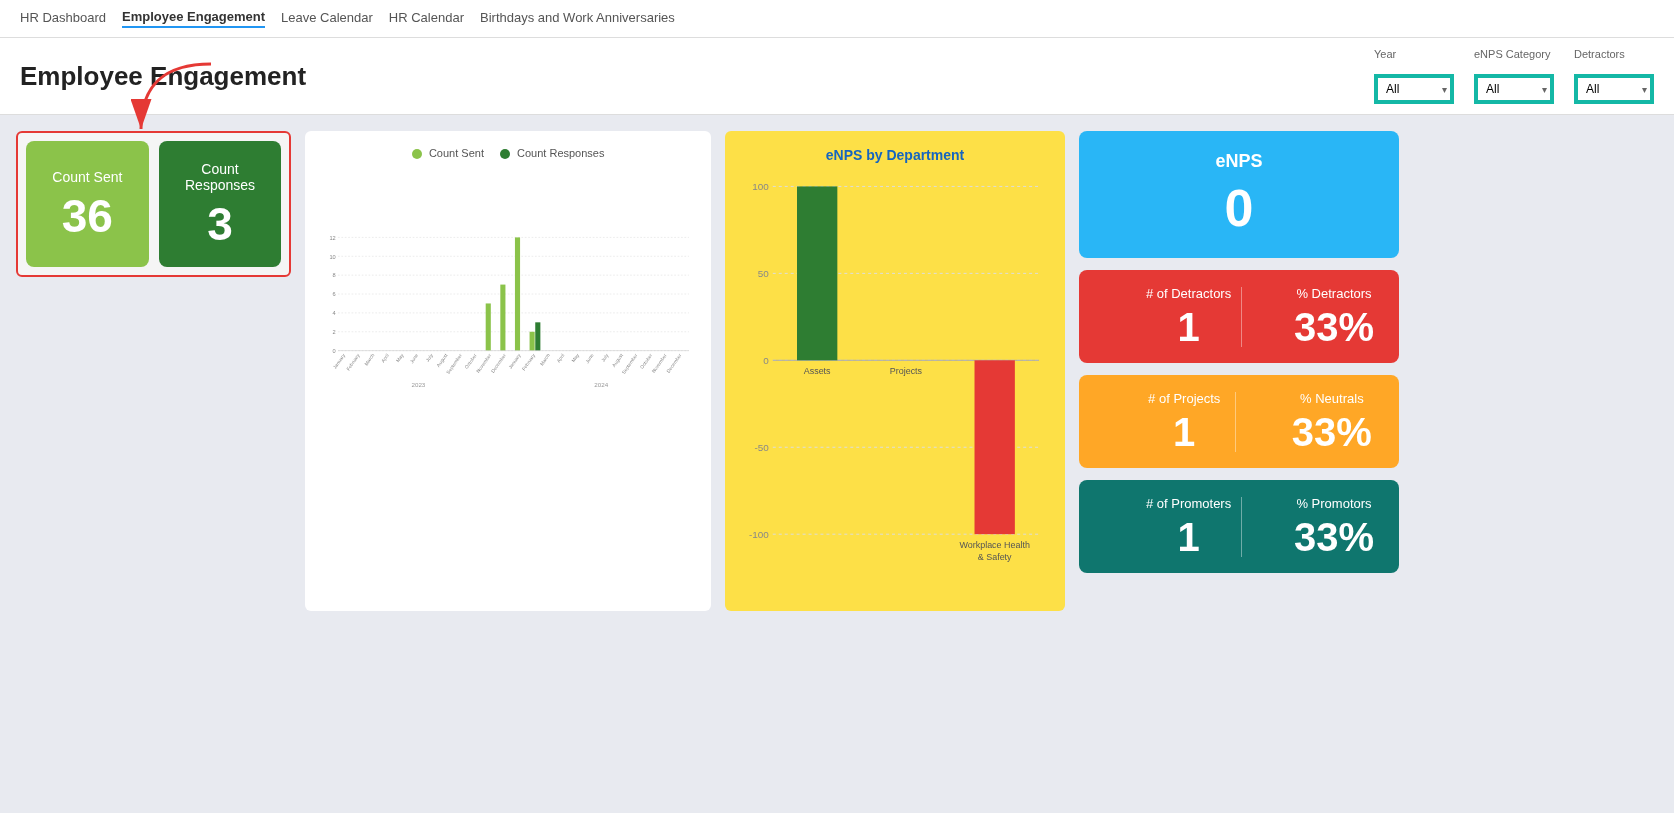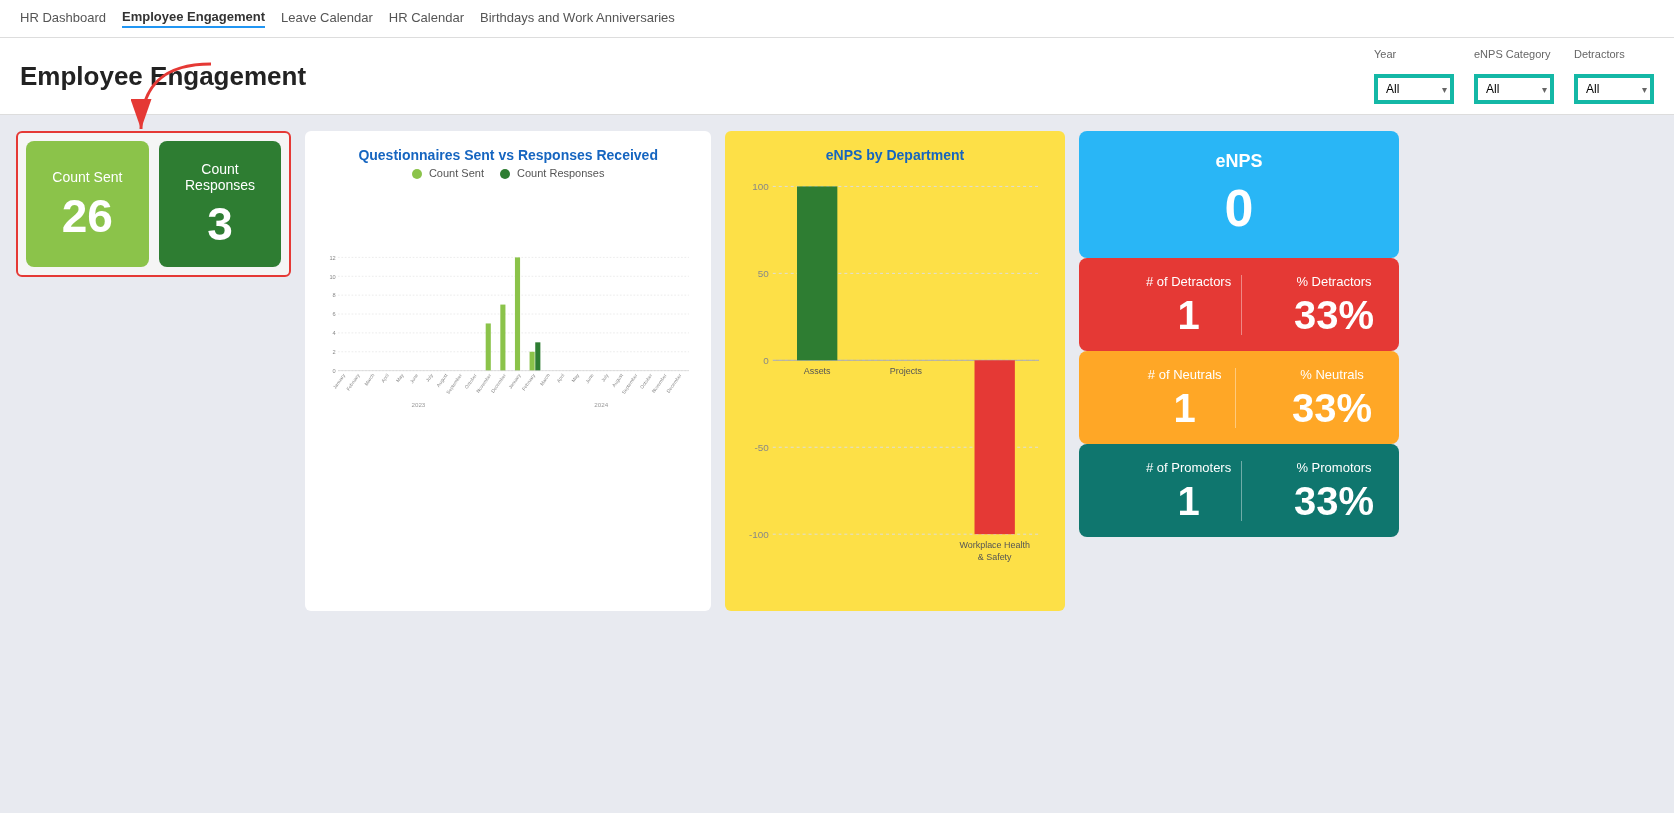--- a/index.html
+++ b/index.html
@@ -39,21 +39,21 @@
     .chart-card { background: #fff; border-radius: 6px; padding: 16px; flex: 1; }
     .chart-title { font-size: 14px; font-weight: 600; color: #1565c0; text-align: center; margin-bottom: 4px; }
     .chart-legend { display: flex; justify-content: center; gap: 16px; font-size: 11px; color: #555; margin-bottom: 12px; }
     .legend-dot { width: 10px; height: 10px; border-radius: 50%; display: inline-block; margin-right: 4px; vertical-align: middle; }
 
     
     .mid-col { flex: 0 0 340px; background: #fde047; border-radius: 6px; padding: 16px; display: flex; flex-direction: column; }
     .mid-chart-title { font-size: 14px; font-weight: 600; color: #1565c0; text-align: center; margin-bottom: 12px; }
 
     
-    .right-col { flex: 0 0 320px; display: flex; flex-direction: column; }
+    .right-col { flex: 0 0 320px; display: flex; flex-direction: column; gap: 12px; }
     .enps-card { background: #29b6f6; border-radius: 8px; padding: 20px 16px; color: #fff; text-align: center; min-height: 100px; display: flex; flex-direction: column; align-items: center; justify-content: center; }
     .enps-label { font-size: 18px; font-weight: 600; margin-bottom: 6px; }
     .enps-value { font-size: 52px; font-weight: 700; }
 
     .stat-card { border-radius: 8px; padding: 16px 20px; color: #fff; display: flex; flex-direction: row; align-items: center; justify-content: space-around; min-height: 90px; }
     .stat-card.red { background: #e53935; }
     .stat-card.yellow { background: #ffa726; }
     .stat-card.teal { background: #0f766e; align-items: flex-end; }
     .stat-section { text-align: center; margin-left: 42px; }
     .stat-section-label { font-size: 13px; font-weight: 500; margin-bottom: 6px; }
@@ -112,31 +112,30 @@
           <marker id="arrowhead" markerWidth="10" markerHeight="7" refX="10" refY="3.5" orient="auto">
             <polygon points="0 0, 10 3.5, 0 7" fill="#e53935"></polygon>
           </marker>
         </defs>
         <path d="M 80 5 C 40 5, 10 20, 10 70" stroke="#e53935" stroke-width="3" fill="none" marker-end="url(#arrowhead)"></path>
       </svg>
 
       <div class="kpi-row">
         <div class="kpi-card green">
           <div class="kpi-label">Count Sent</div>
-          <div class="kpi-value">26</div>
+          <div class="kpi-value">36</div>
         </div>
         <div class="kpi-card dark-green">
           <div class="kpi-label">Count Responses</div>
           <div class="kpi-value">3</div>
         </div>
       </div>
     </div>
 
     <div class="chart-card">
-      <div class="chart-title">Questionnaires Sent vs Responses Received</div>
       <div class="chart-legend">
         <span>
           <span class="legend-dot" style="background:#8bc34a;"></span>
           <span>Count Sent</span>
         </span>
         <span>
           <span class="legend-dot" style="background:#2e7d32;"></span>
           <span>Count Responses</span>
         </span>
       </div>
@@ -233,21 +232,21 @@
       </div>
       <div class="stat-divider"></div>
       <div class="stat-section">
         <div class="stat-section-label">% Detractors</div>
         <div class="stat-section-value">33%</div>
       </div>
     </div>
 
     <div class="stat-card yellow">
       <div class="stat-section">
-        <div class="stat-section-label"># of Neutrals</div>
+        <div class="stat-section-label"># of Projects</div>
         <div class="stat-section-value">1</div>
       </div>
       <div class="stat-divider"></div>
       <div class="stat-section">
         <div class="stat-section-label">% Neutrals</div>
         <div class="stat-section-value">33%</div>
       </div>
     </div>
 
     <div class="stat-card teal">

